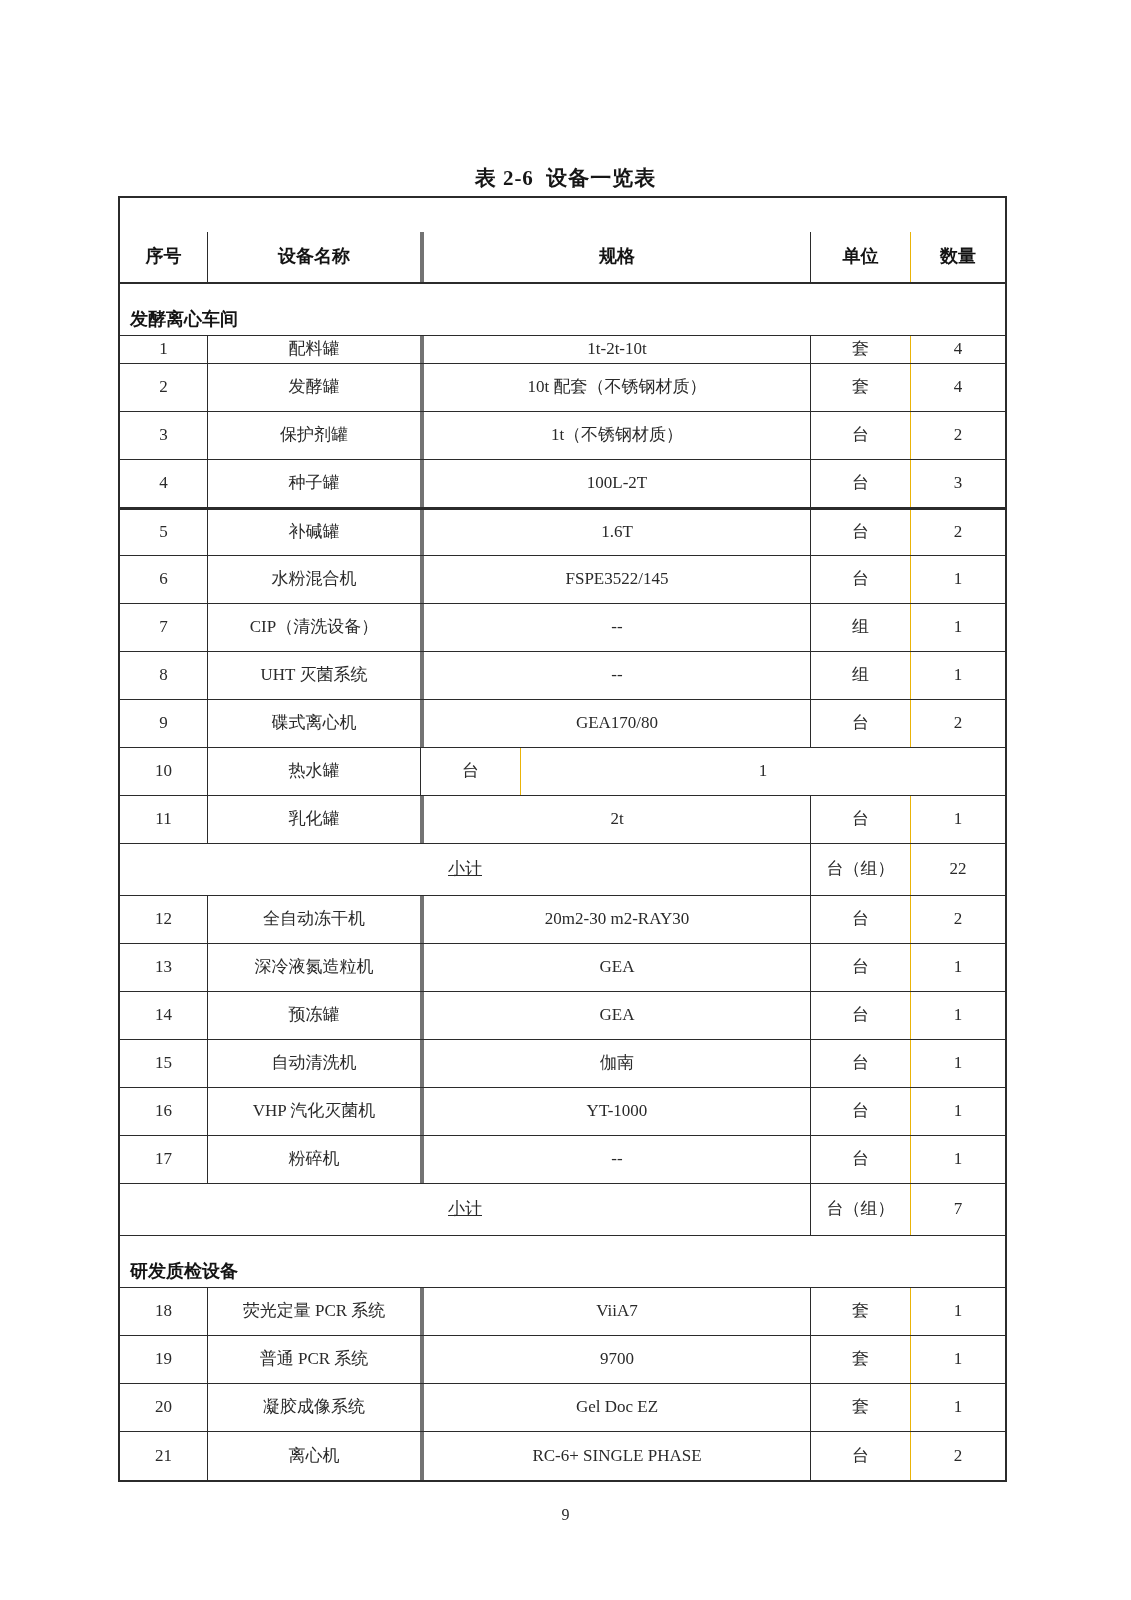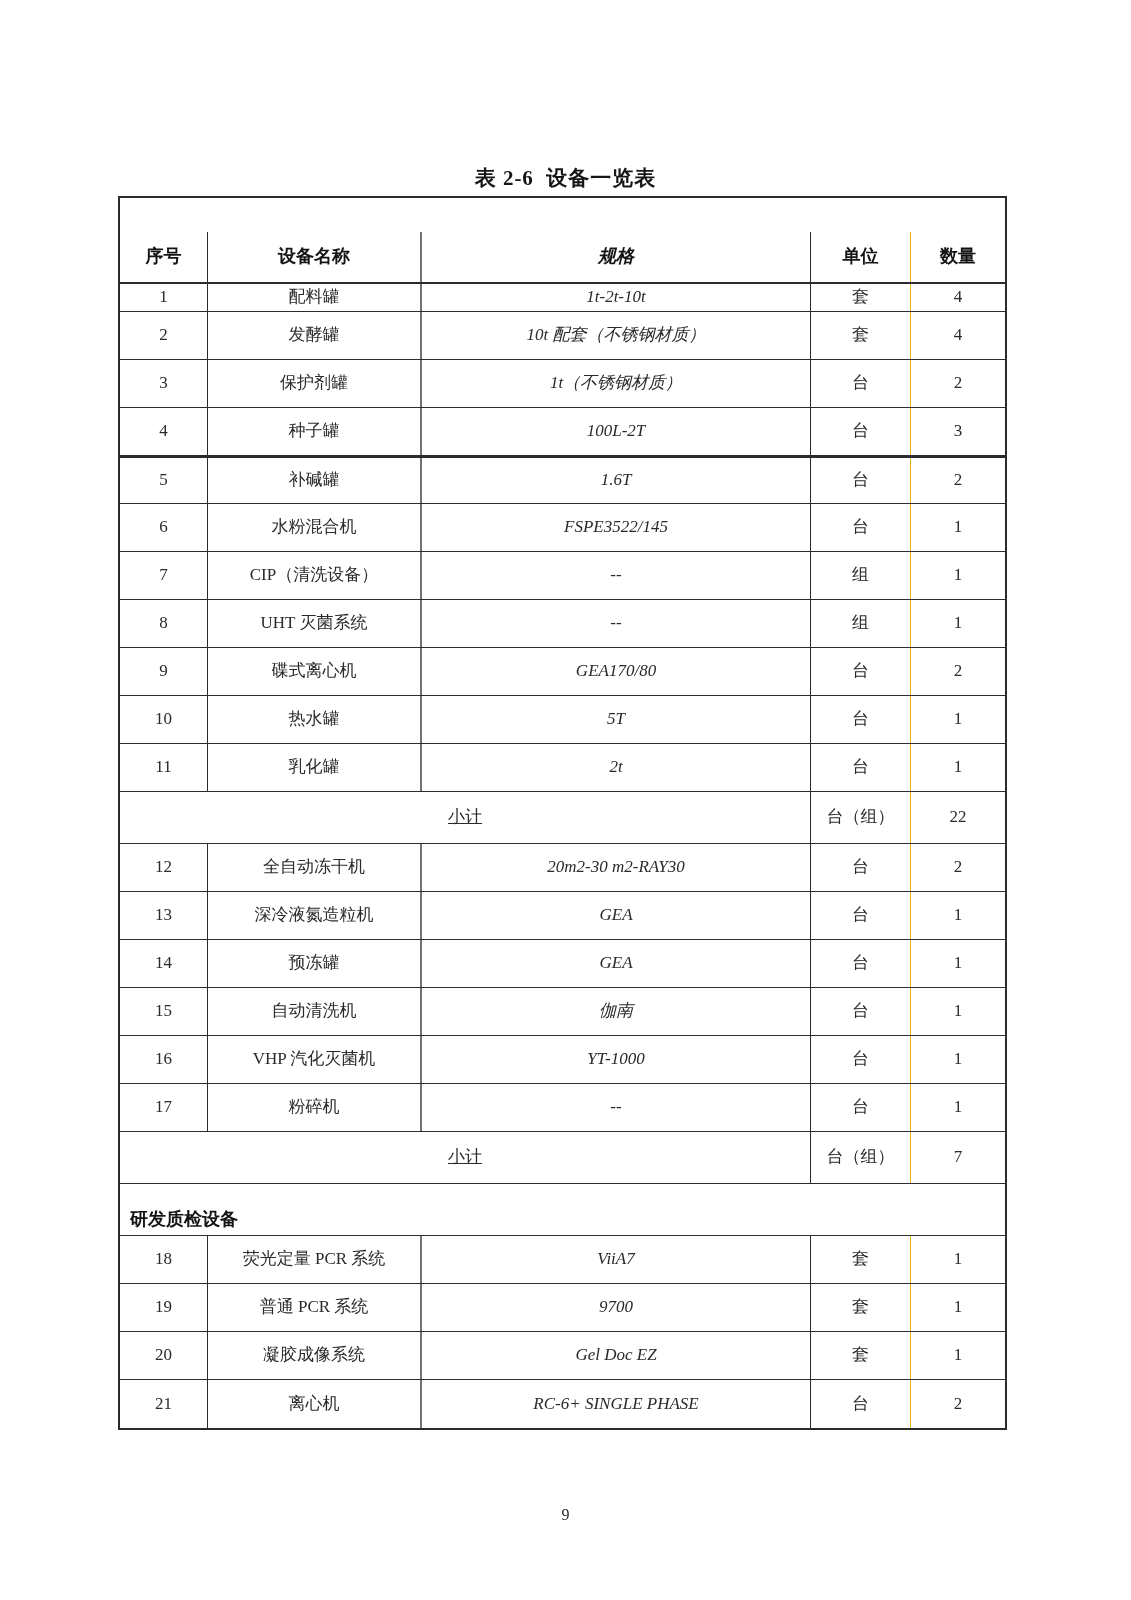--- a/index.html
+++ b/index.html
@@ -73,21 +73,21 @@
     display: flex;
     align-items: center;
     justify-content: center;
     font-size: 17px;
     text-align: center;
     line-height: 1.2;
     overflow: hidden;
   }
   .c1 { width: 87px; }
   .c2 { width: 213px; border-left: 1px solid #2b2b2b; }
-  .c3 { width: 390px; border-left: 2px solid #737373; font-style: italic; }
+  .c3 { width: 390px; border-left: 4px solid #737373; }
   .c4 { width: 100px; border-left: 1px solid #2b2b2b; }
   .c5 { flex: 1; border-left: 1px solid #eab308; text-align: right; }
   .merged { width: 690px; text-decoration: underline; }
   .page-number {
     position: absolute;
     top: 1506px;
     left: 0;
     width: 1131px;
     text-align: center;
     font-size: 16px;
@@ -101,20 +101,23 @@
 
 <div class="equipment-table">
   <div class="row header-row">
     <div class="cell c1">序号</div>
     <div class="cell c2">设备名称</div>
     <div class="cell c3">规格</div>
     <div class="cell c4">单位</div>
     <div class="cell c5">数量</div>
   </div>
 
+<div class="row band-row">
+      <div class="band-label">发酵离心车间</div>
+    </div>
     <div class="row data-row short">
       <div class="cell c1">1</div>
       <div class="cell c2">配料罐</div>
       <div class="cell c3">1t-2t-10t</div>
       <div class="cell c4">套</div>
       <div class="cell c5">4</div>
     </div>
     <div class="row data-row">
       <div class="cell c1">2</div>
       <div class="cell c2">发酵罐</div>
@@ -167,21 +170,20 @@
     <div class="row data-row">
       <div class="cell c1">9</div>
       <div class="cell c2">碟式离心机</div>
       <div class="cell c3">GEA170/80</div>
       <div class="cell c4">台</div>
       <div class="cell c5">2</div>
     </div>
     <div class="row data-row">
       <div class="cell c1">10</div>
       <div class="cell c2">热水罐</div>
-      <div class="cell c3">5T</div>
       <div class="cell c4">台</div>
       <div class="cell c5">1</div>
     </div>
     <div class="row data-row">
       <div class="cell c1">11</div>
       <div class="cell c2">乳化罐</div>
       <div class="cell c3">2t</div>
       <div class="cell c4">台</div>
       <div class="cell c5">1</div>
     </div>

